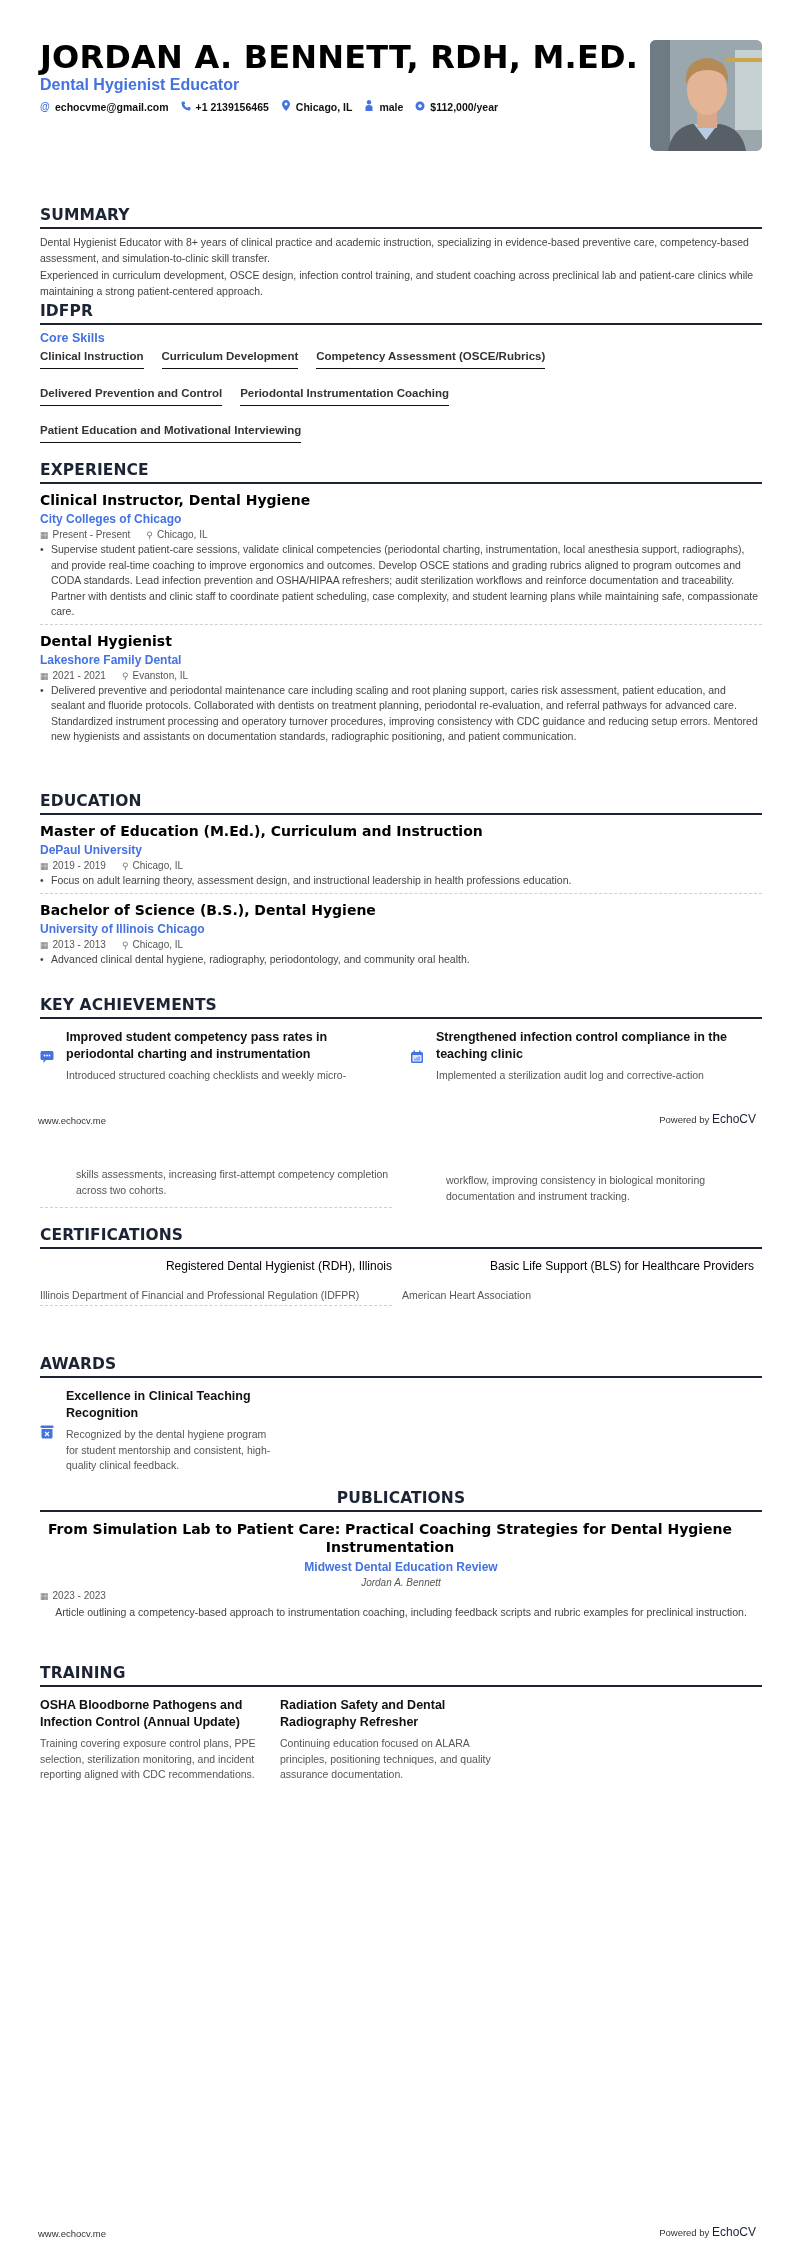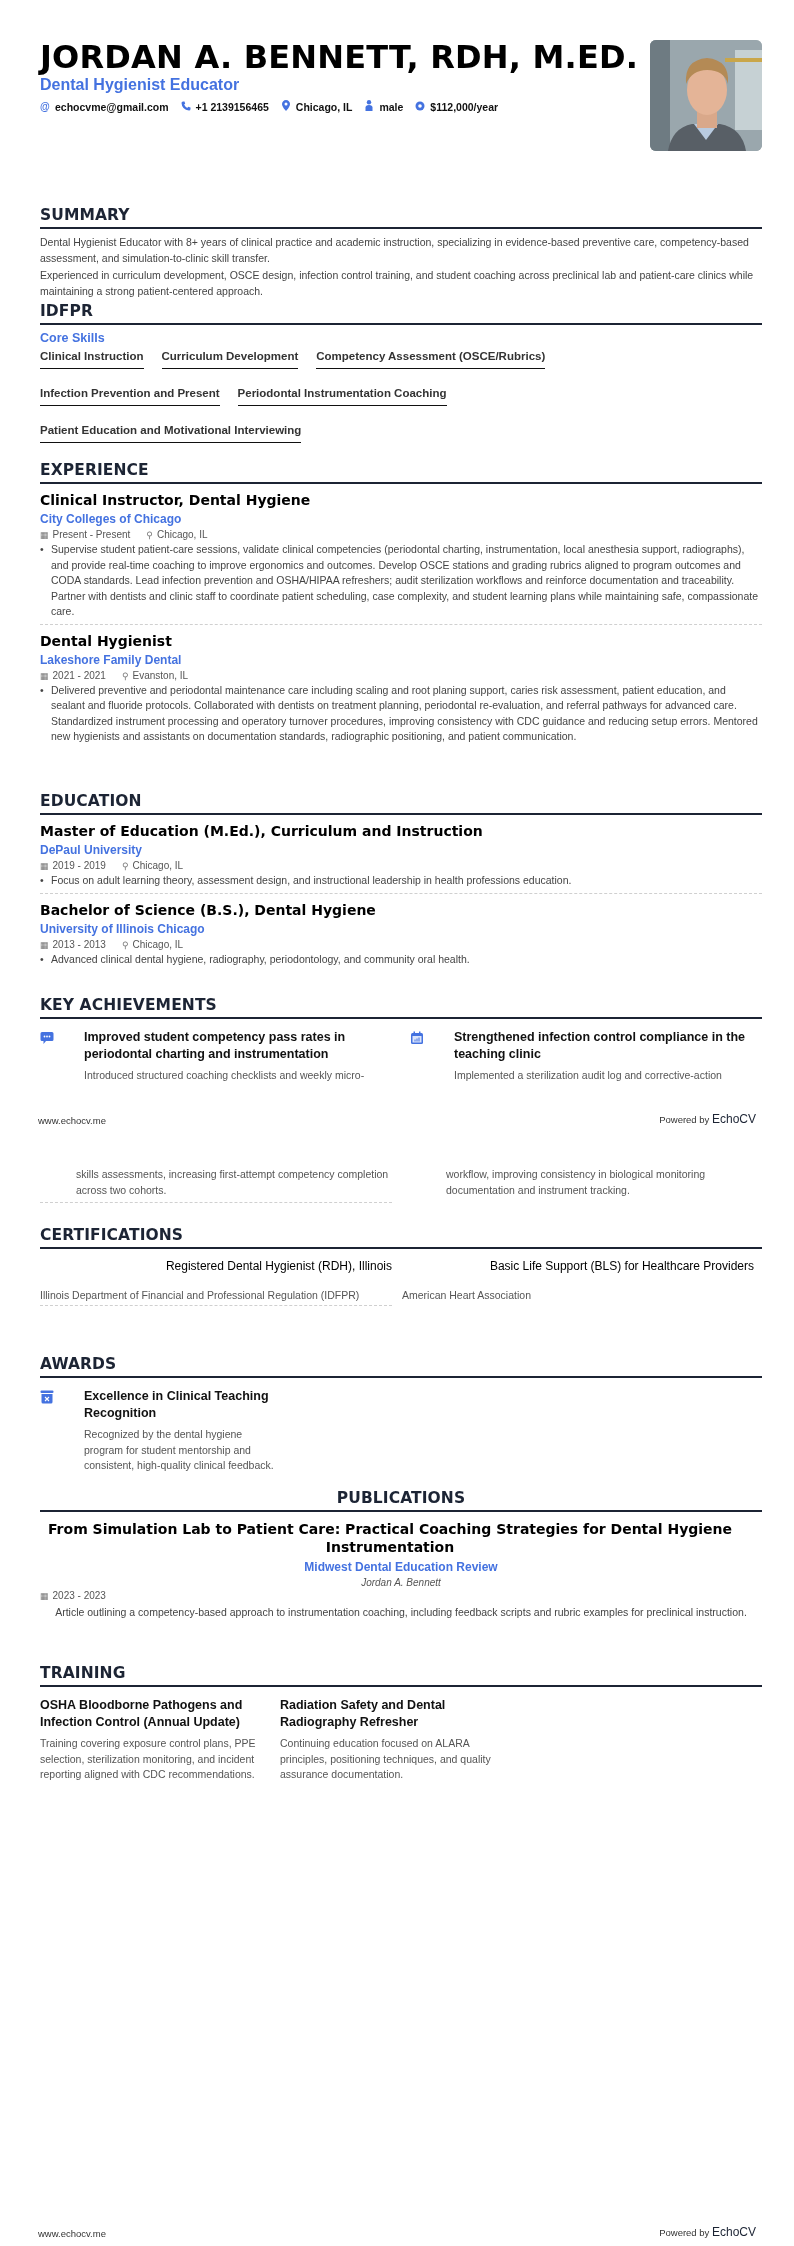--- a/index.html
+++ b/index.html
@@ -84,21 +84,21 @@
   }
   .skills { display: flex; flex-wrap: wrap; column-gap: 17px; row-gap: 8px; margin-top: 5px; width: 600px; gap: 18px; }
   .skill {
     font-size: 11.5px; font-weight: 700; color: #333;
     padding-bottom: 6px; border-bottom: 1.5px solid #111;
   }
 
   .two-col { display: flex; gap: 18px; }
   .col { width: 352px; }
 
-  .ach-item { display: flex; gap: 30px; }
+  .ach-item { display: flex; gap: 12px; align-items: center; }
   .ach-icon { width: 14px; height: 14px; flex: none; margin-top: 2px; }
   .ach-title { font-weight: 700; font-size: 12.5px; line-height: 17px; color: #111; }
   .ach-desc { font-size: 10.5px; line-height: 15.5px; color: #555; margin-top: 5px; }
 
   .footer-left, .footer-right {
     position: absolute; font-size: 9.5px; color: #333;
   }
   .footer-right .brand { font-size: 12px; color: #1c2434; }
 
   .cert-title { font-weight: 400; font-size: 12px; color: #000000; text-align: right; }
@@ -176,21 +176,21 @@
   <p class="body-text" style="margin-top:2px;">Experienced in curriculum development, OSCE design, infection control training, and student coaching across preclinical lab and patient-care clinics while maintaining a strong patient-centered approach.</p>
 </div>
 
 <div class="section" style="top:302px;">
   <div class="section-title">IDFPR</div>
   <div class="skill-group">Core Skills</div>
   <div class="skills">
     <span class="skill">Clinical Instruction</span>
     <span class="skill">Curriculum Development</span>
     <span class="skill">Competency Assessment (OSCE/Rubrics)</span>
-    <span class="skill">Infection Prevention and Present</span>
+    <span class="skill">Delivered Prevention and Control</span>
     <span class="skill">Periodontal Instrumentation Coaching</span>
     <span class="skill">Patient Education and Motivational Interviewing</span>
   </div>
 </div>
 
 <div class="section" style="top:461px;">
   <div class="section-title">EXPERIENCE</div>
 
   <div class="dashed" style="padding:8px 0 4px;">
     <div class="entry-title">Clinical Instructor, Dental Hygiene</div>
@@ -273,21 +273,21 @@
 <div class="footer-left" style="left:38px; top:1115px;">www.echocv.me</div>
 <div class="footer-right" style="right:38px; top:1112px;">
   <span>Powered by </span><span class="brand">EchoCV</span>
 </div>
 
 <div class="section" style="top:1167px;">
   <div class="two-col">
     <div class="col dashed" style="padding:0 0 4px 36px;">
       <div class="ach-desc" style="margin-top:0;">skills assessments, increasing first-attempt competency completion across two cohorts.</div>
     </div>
-    <div class="col" style="padding:0 0 4px 36px;">
+    <div class="col" style="padding:0 0 4px 36px;margin-top:6px;">
       <div class="ach-desc" style="margin-top:0;">workflow, improving consistency in biological monitoring documentation and instrument tracking.</div>
     </div>
   </div>
 </div>
 
 <div class="section" style="top:1226px;">
   <div class="section-title">CERTIFICATIONS</div>
   <div class="two-col" style="margin-top:10px; gap:10px;">
     <div class="dashed" style="width:352px; padding-bottom:4px;">
       <div class="cert-title">Registered Dental Hygienist (RDH), Illinois</div>

